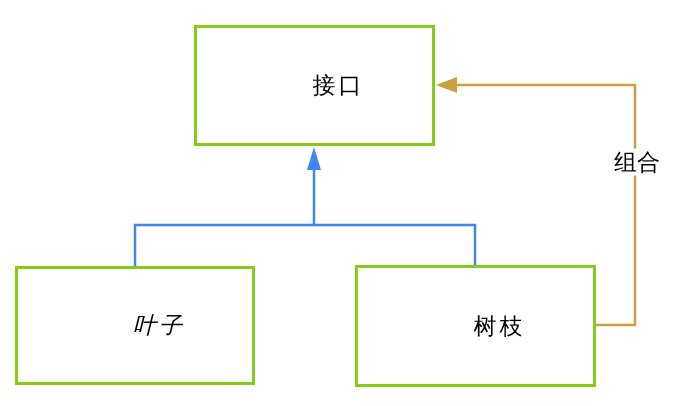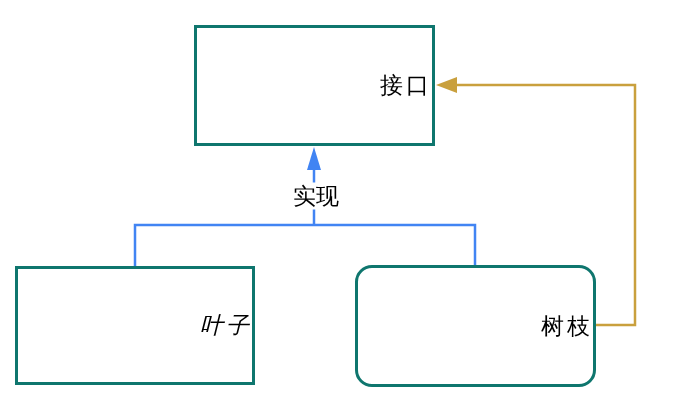--- a/index.html
+++ b/index.html
@@ -18,34 +18,34 @@
   .edges-svg {
     position: absolute;
     left: 0;
     top: 0;
     width: 676px;
     height: 406px;
   }
   .node {
     position: absolute;
     box-sizing: border-box;
-    border: 3px solid #0f766e;
+    border: 3px solid #84cc16;
     background: #ffffff;
     display: flex;
     align-items: center;
-    justify-content: flex-end;
+    justify-content: center;
     font-size: 23px;
     color: #000000;
     letter-spacing: 3px;
     text-indent: 3px;
     padding-left: 45px;
   }
   .node-interface { left: 194px; top: 25px;  width: 241px; height: 121px; }
   .node-leaf      { left: 15px;  top: 266px; width: 240px; height: 119px; font-style: italic; }
-  .node-branch    { left: 355px; top: 265px; width: 241px; height: 122px; border-radius: 17px; }
+  .node-branch    { left: 355px; top: 265px; width: 241px; height: 122px; }
   .edge-label {
     position: absolute;
     transform: translate(-50%, -50%);
     background: #ffffff;
     padding: 2px 3px;
     font-size: 23px;
     color: #000000;
     line-height: 1;
     white-space: nowrap;
   }
@@ -72,16 +72,16 @@
   </div>
 
   <div class="node node-leaf">
     <span>叶子</span>
   </div>
 
   <div class="node node-branch">
     <span>树枝</span>
   </div>
 
-  <div class="edge-label label-realize">实现</div>
 
+  <div class="edge-label label-compose">组合</div>
 
 </div>
 
 </body></html>

